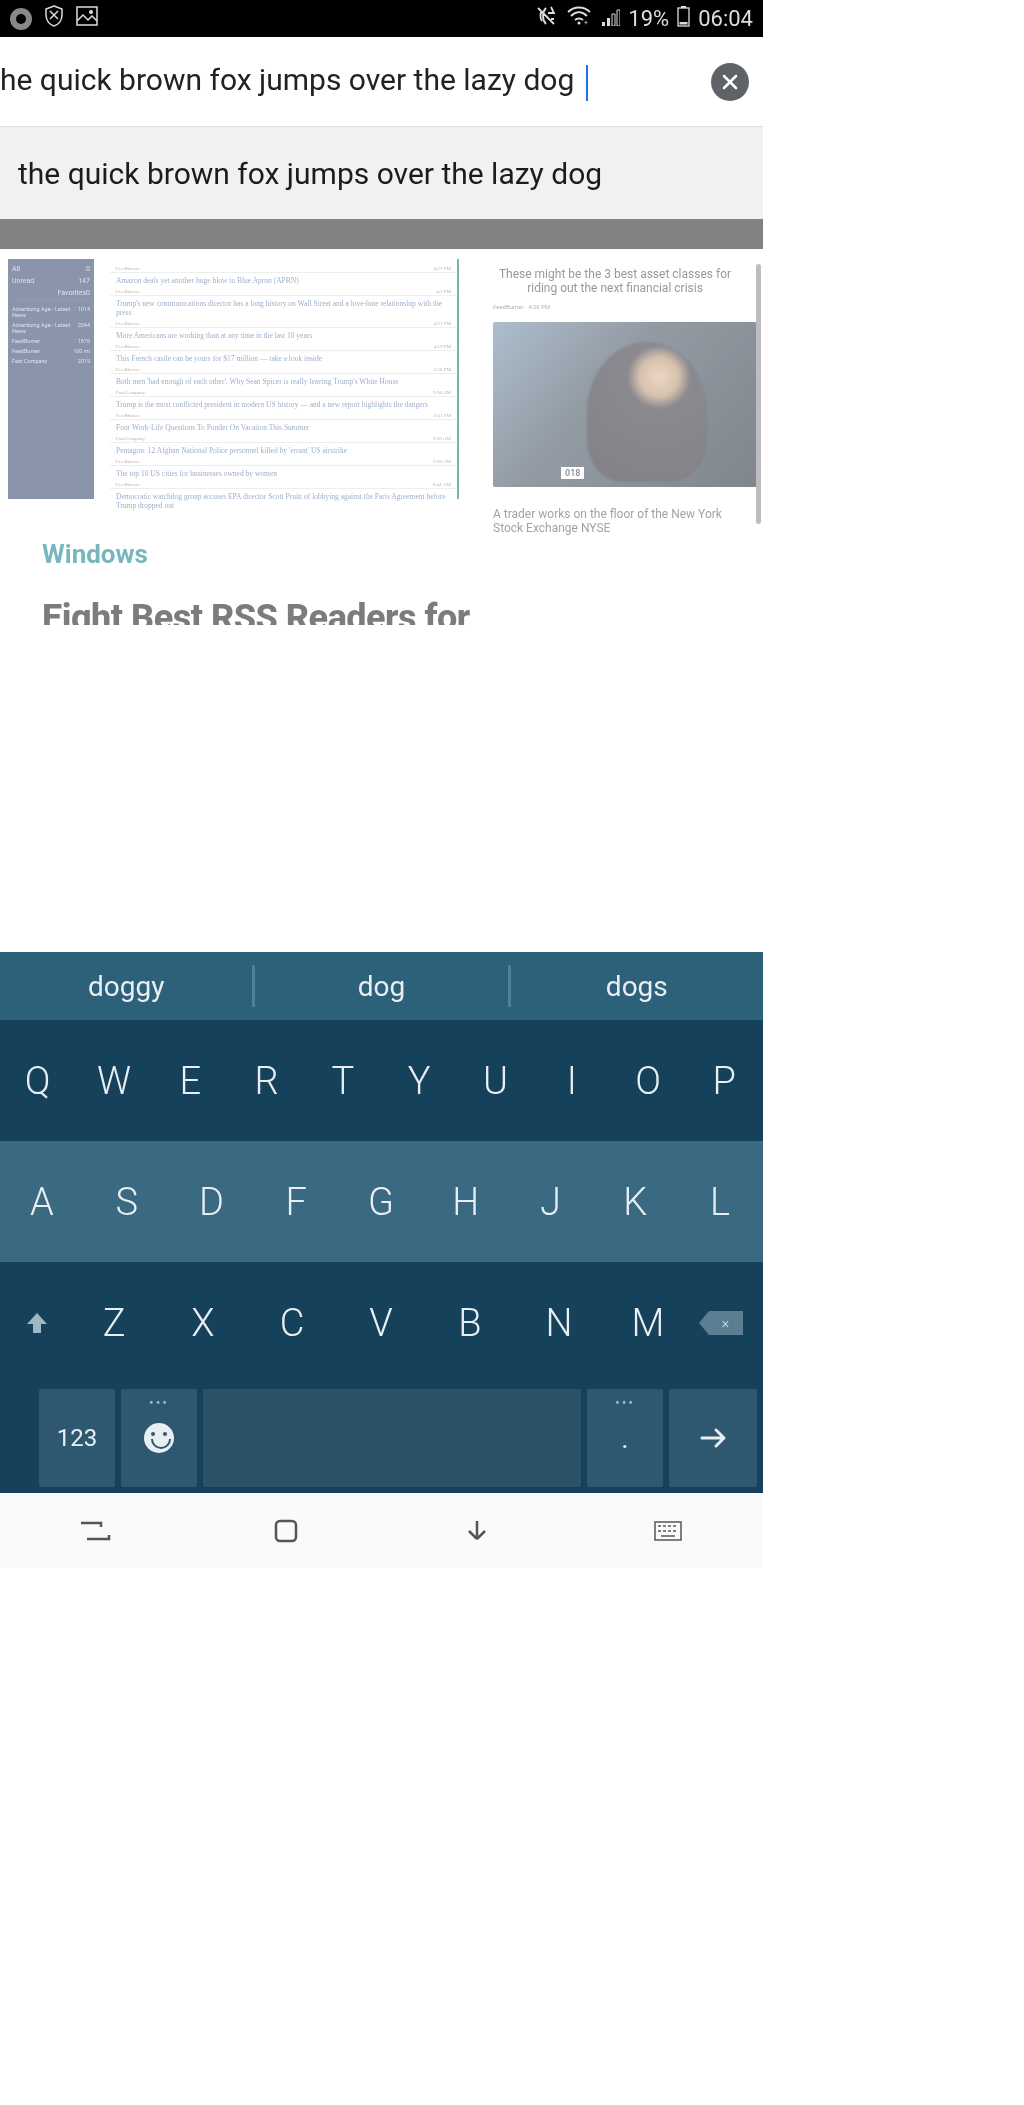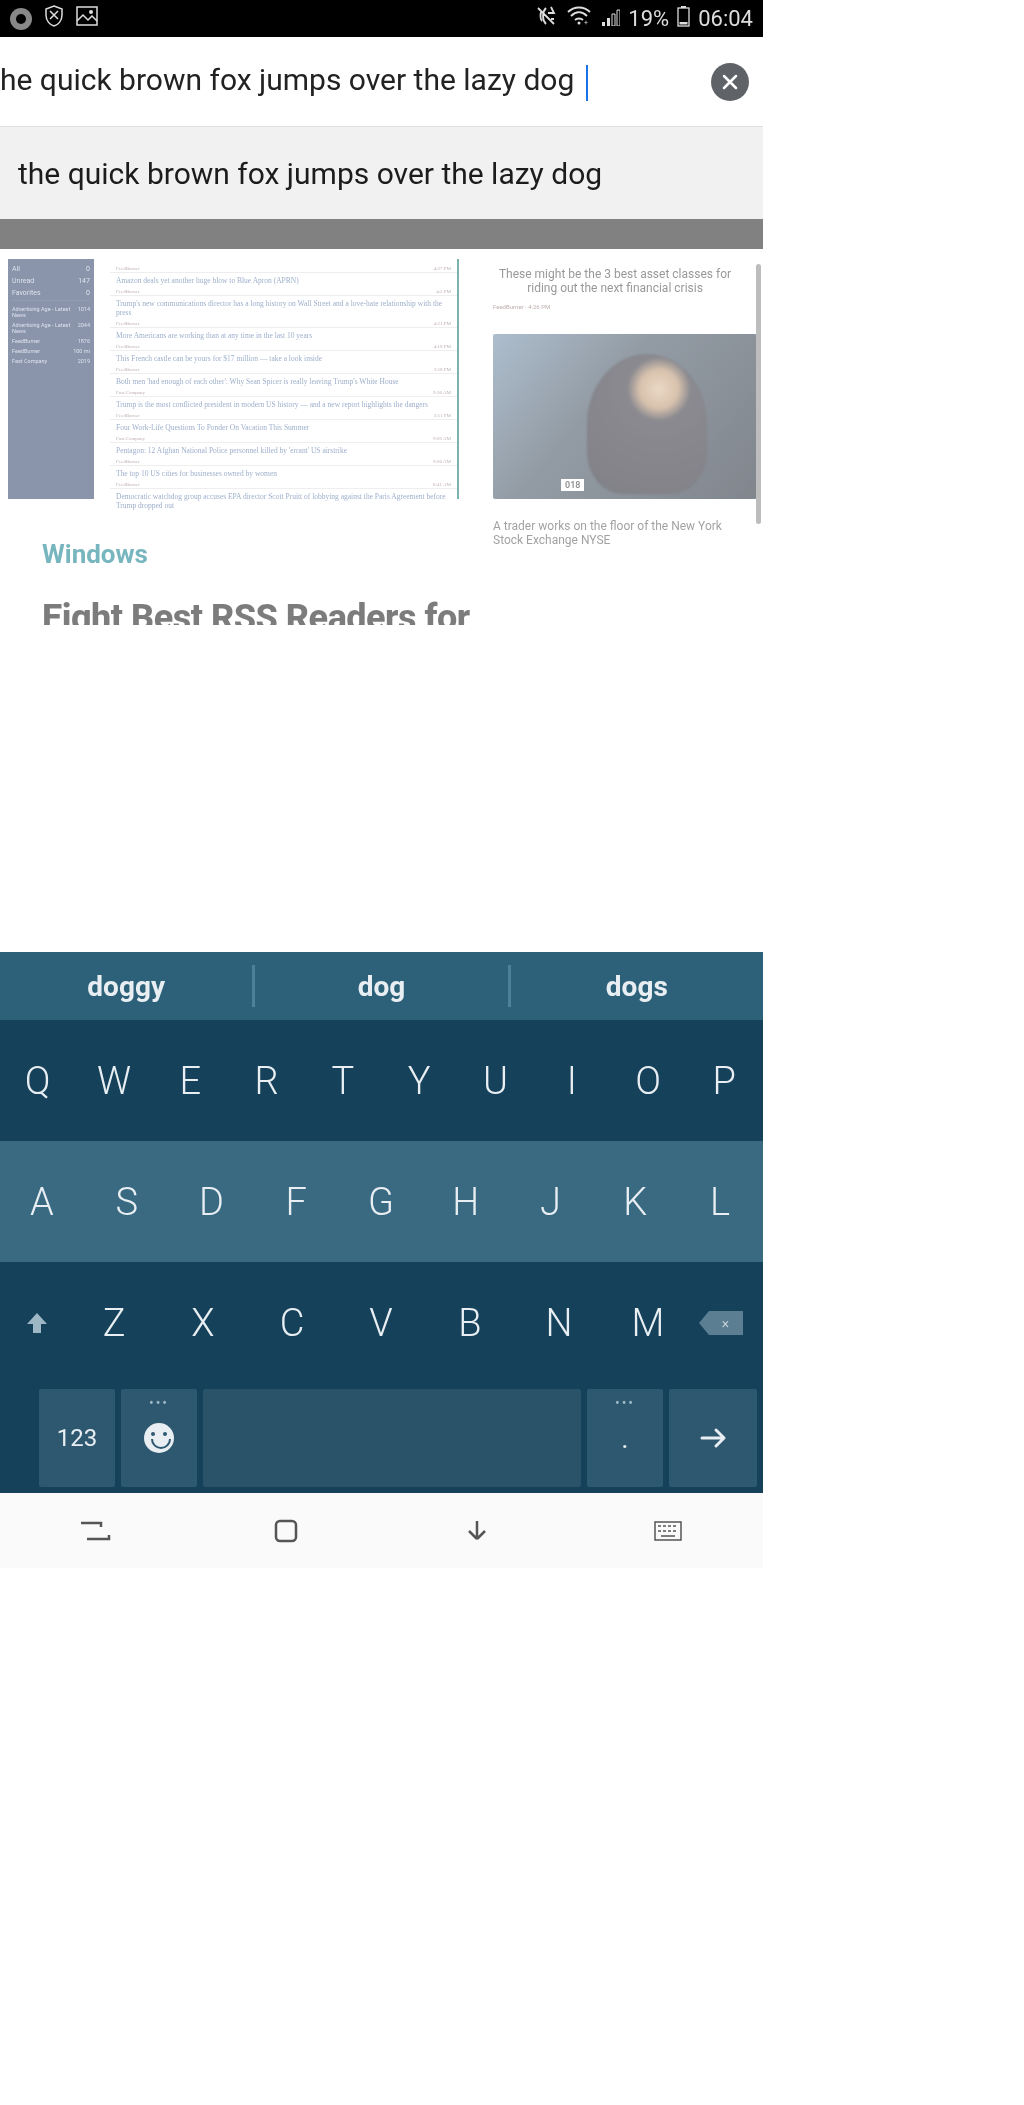--- a/index.html
+++ b/index.html
@@ -30,34 +30,34 @@
   
   .content-body { display:flex; padding:10px 8px; gap:16px; height:260px; }
   .sidebar { width:86px; background:#2a3d64; color:#c7d0e6; font-size:7px; padding:4px; }
   .sidebar-row { display:flex; justify-content:space-between; padding:2px 0;}
   .feedlist { flex:1; background:#fff; border-right:2px solid #0f766e;font-family:Liberation Serif, serif;}
   .feed-item { border-bottom:1px solid #e0e0e0; padding:3px 6px 10px 6px; position:relative;}
   .feed-title { font-size:7.5px; color:#4a6b9e; line-height:1.2; }
   .feed-meta { font-size:5px; color:#8a6a6a; display:flex; justify-content:space-between; position:absolute; bottom:1px; left:6px; right:6px;}
   .right-panel { width:280px; padding:0 18px; }
   .right-title { font-size:12px; color:#444; text-align:center; padding:8px 0 4px 0; }
-  .right-img { width:264px; height:165px; background:linear-gradient(130deg,#6b88a5 0%, #3a4a5a 40%, #1a2330 100%); border-radius:2px; position:relative; overflow:hidden; margin-top:24px;}
+  .right-img { width:264px; height:165px; background:linear-gradient(130deg,#6b88a5 0%, #3a4a5a 40%, #1a2330 100%); border-radius:2px; position:relative; overflow:hidden; margin-top:12px;}
   .person { position:absolute; right:50px; top:20px; width:120px; height:140px; background:radial-gradient(circle at 60% 25%, #d9b896 0%, #b8906a 15%, #2a2a35 25%, #1a1a25 100%); border-radius:50% 50% 30% 30%; filter:blur(1px);}
   .badge-018 { position:absolute; left:68px; bottom:8px; background:#fff; color:#333; font-size:9px; padding:1px 4px; font-weight:600;}
   .right-caption { font-size:12px; color:#555; margin-top:20px;}
   .right-src { font-size:6px; color:#8a6a6a; margin-top:4px;}
   .scroll-thumb { position:absolute; right:2px; top:45px; width:5px; height:260px; background:#888; border-radius:3px; z-index:3;}
   
   .article-section { padding:20px 42px 0 42px; }
   .article-tag { color:#0a7a8a; font-size:26px; font-weight:700; margin-top:10px;}
   .article-headline { color:#111; font-size:36px; font-weight:800; margin-top:28px; overflow:hidden; height:28px; letter-spacing:-0.5px;}
   
   
   .keyboard { height:541px; background:#15415a; display:flex; flex-direction:column; color:#e8eef2; }
-  .kb-suggest { height:68px; background:#2c6179; display:flex; align-items:center; justify-content:flex-start; font-size:28px; font-weight:700; }
+  .kb-suggest { height:68px; background:#2c6179; display:flex; align-items:center; justify-content:flex-start; font-size:28px; font-weight:400; }
   .kb-sug { flex:1; text-align:center; color:#e8eef2; }
   .kb-div { width:3px; height:42px; background:#4b8199; }
   .kb-row { flex:1; display:flex; align-items:center; justify-content:space-evenly; font-size:38px; font-weight:300; letter-spacing:1px; }
   .kb-row.row2 { background:#3a6a82; }
   .kb-key { flex:1; text-align:center; }
   .kb-row3 { padding:0 4px; }
   .shift-key, .bksp-key { flex:0 0 66px; display:flex; align-items:center; justify-content:center; font-size:26px;}
   .bksp-box { width:34px; height:24px; background:#5b7e92; display:flex; align-items:center; justify-content:center; font-size:14px; position:relative;}
   .bksp-box::before { content:""; position:absolute; left:-10px; top:0; border-top:12px solid transparent; border-bottom:12px solid transparent; border-right:10px solid #5b7e92;}
   .kb-row4 { display:flex; height:110px; padding:6px; gap:6px; }
@@ -152,21 +152,21 @@
     <div class="content-body">
       <div class="sidebar">
         <div class="sidebar-row">
             <span>All</span>
             <span>0</span>
           </div>
         <div class="sidebar-row">
             <span>Unread</span>
             <span>147</span>
           </div>
-        <div class="sidebar-row" style="border-bottom:1px solid #3a4d74;padding-bottom:3px;margin-bottom:3px;">
+        <div class="sidebar-row" style="border-bottom:1px solid #3a4d74;padding-bottom:3px;margin-bottom:3px;justify-content:flex-end;">
             <span>Favorites</span>
             <span>0</span>
           </div>
         <div class="sidebar-row" style="font-size:5.5px;">
             <span>Advertising Age - Latest News</span>
             <span>1014</span>
           </div>
         <div class="sidebar-row" style="font-size:5.5px;">
             <span>Advertising Age - Latest News</span>
             <span>2044</span>

